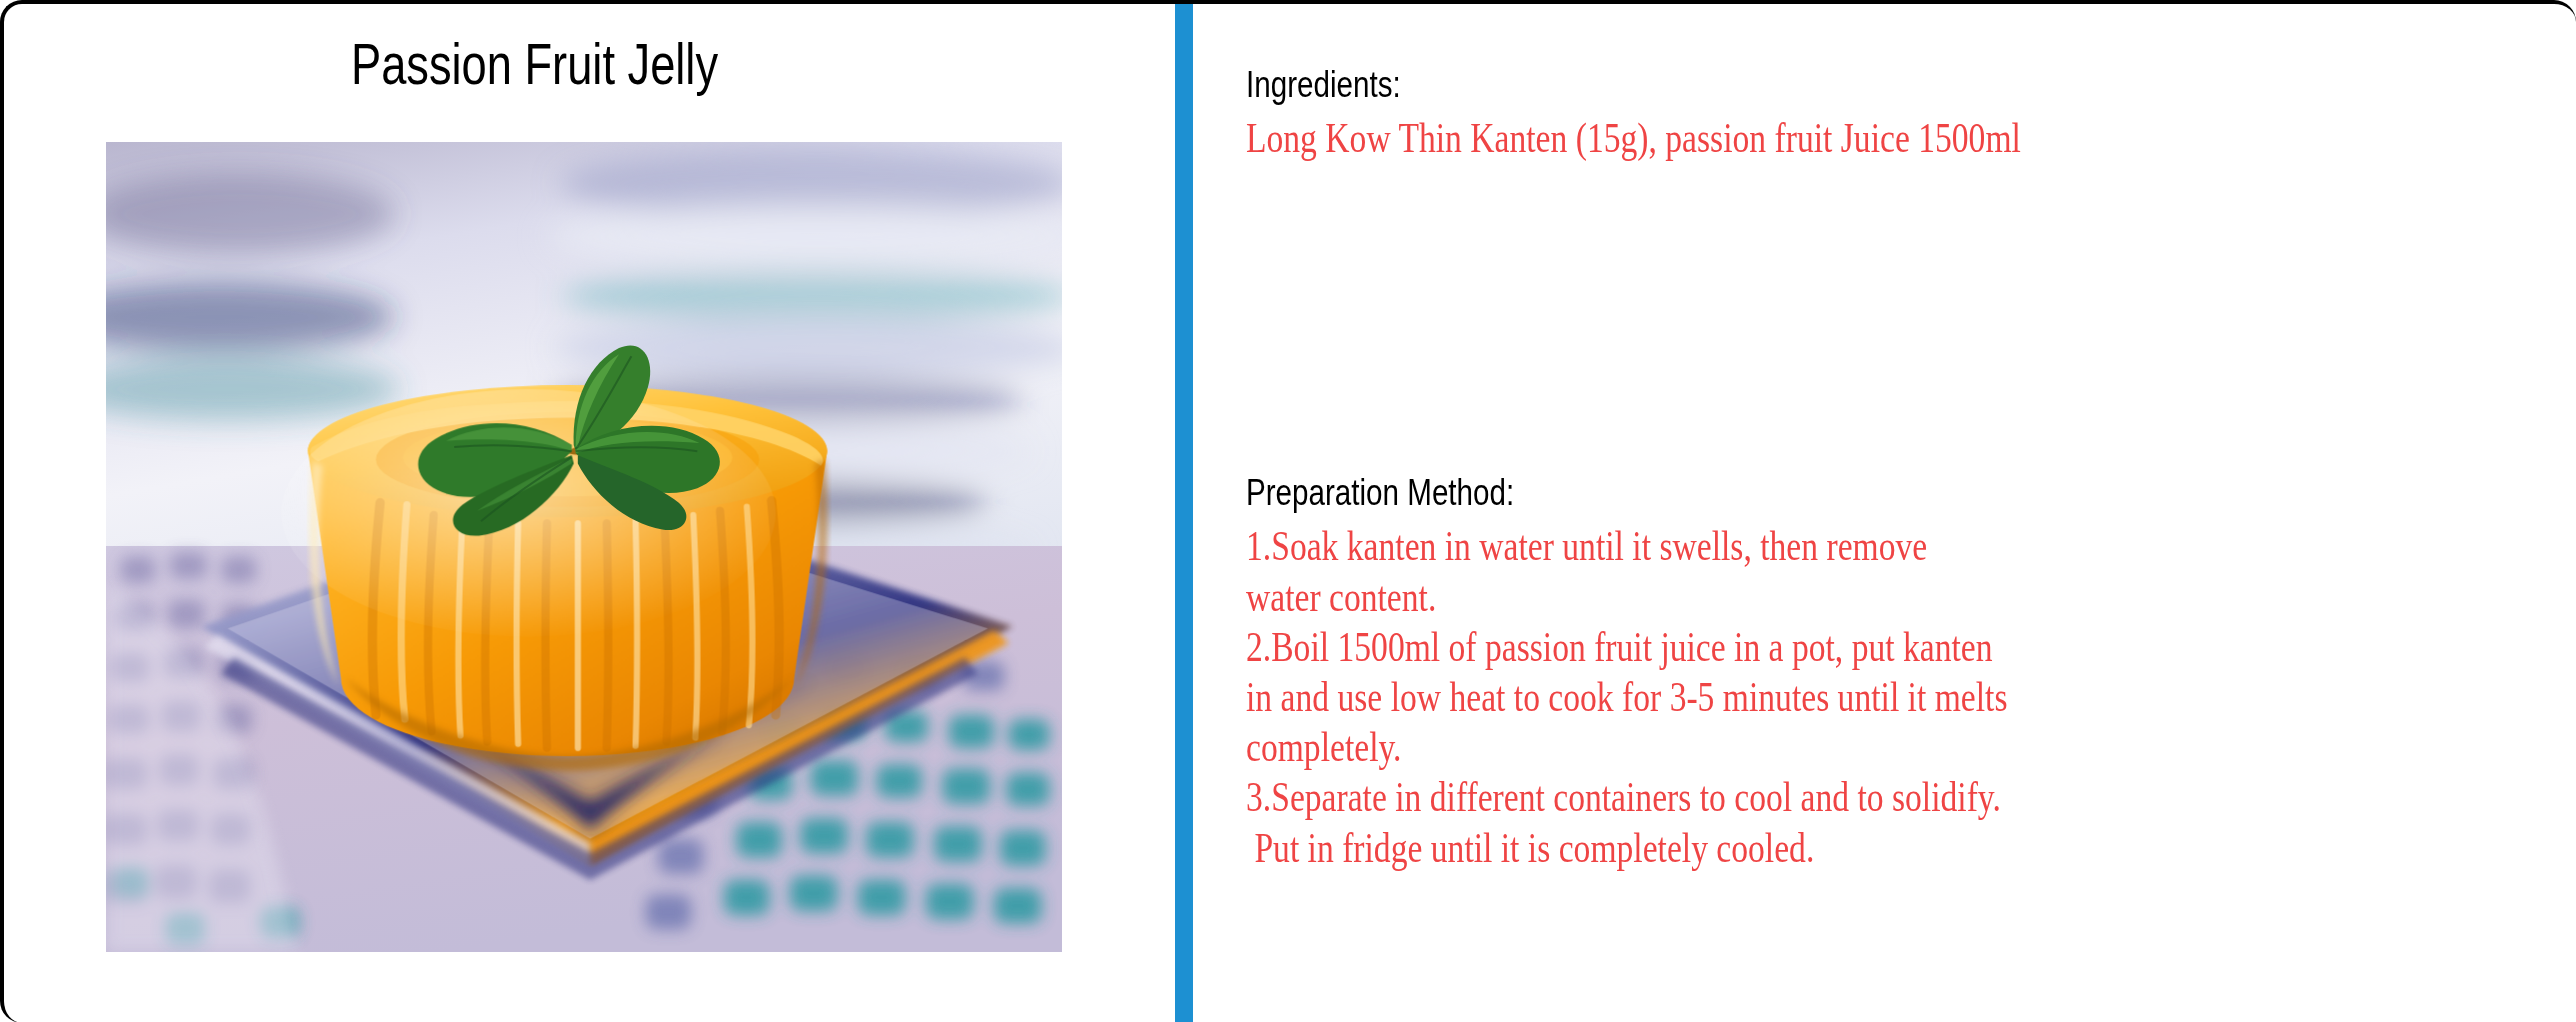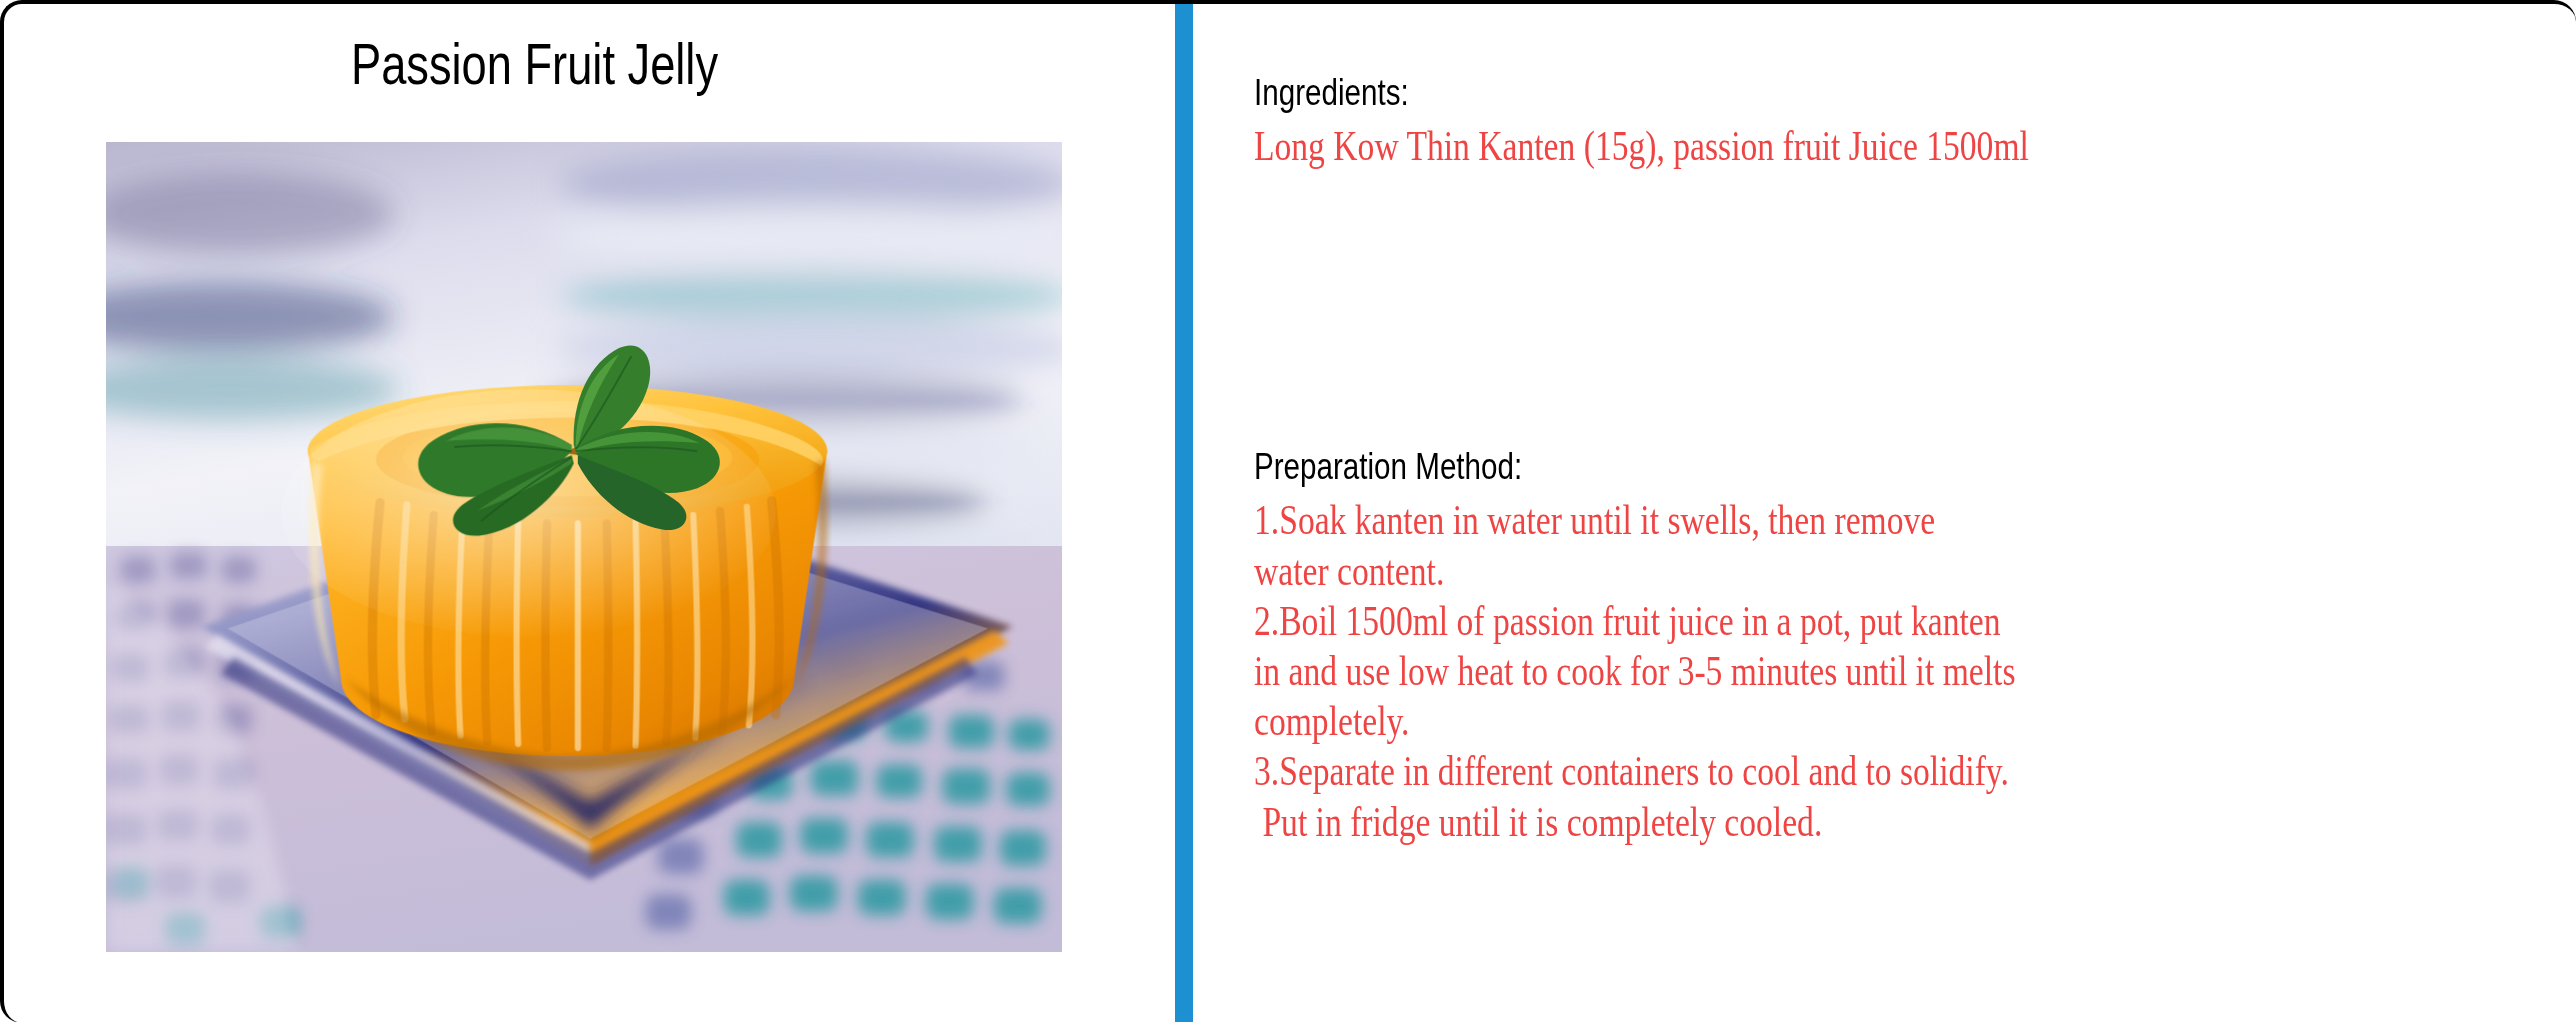--- a/index.html
+++ b/index.html
@@ -75,21 +75,21 @@
 
   
   #right-column {
     position: absolute;
     left: 1238px;
     top: 0;
     width: 1319px;
     height: 1023px;
   }
 
-  .section { margin: 12px; padding: 0; }
+  .section { margin: 4px; padding: 0; }
 
   .section-heading {
     font-family: "Liberation Sans", sans-serif;
     font-size: 37px;
     font-weight: 400;
     line-height: 1.0;
     color: #000000;
     transform: scaleX(0.80);
     transform-origin: left center;
     white-space: nowrap;
@@ -112,21 +112,21 @@
   }
 
   
   #ingredients-section { position: absolute; left: 0; top: 58px; }
   #ingredients-section .section-body { margin-top: 14.4px; }
 
   #flavoring-section { position: absolute; left: 0; top: 214px; }
   #flavoring-section .section-body { margin-top: 14.4px; }
   #flavoring-section .body-line + .body-line { margin-top: 8.2px; }
 
-  #method-section { position: absolute; left: 0; top: 432px; }
+  #method-section { position: absolute; left: 0; top: 466px; }
   #method-section .section-body { margin-top: 14.4px; }
   #method-section .body-line + .body-line { margin-top: 8.2px; }
 </style>
 </head>
 <body>
 
 <div id="recipe-card">
 
   <div id="left-column">
 

